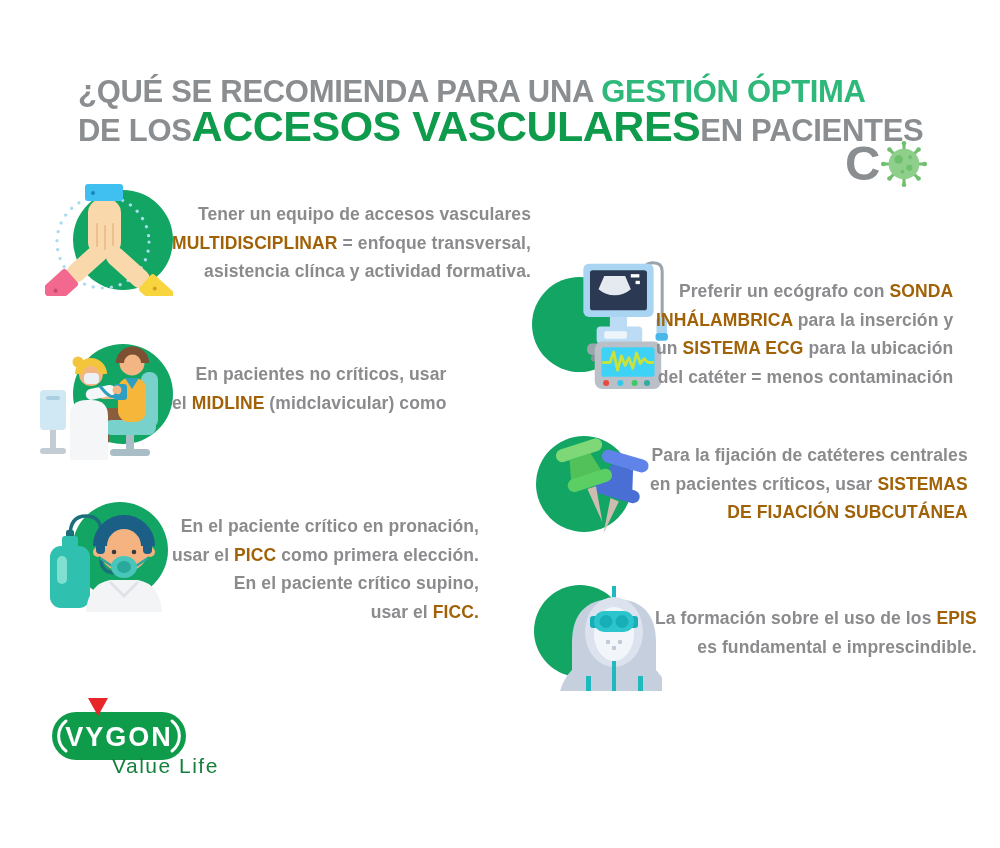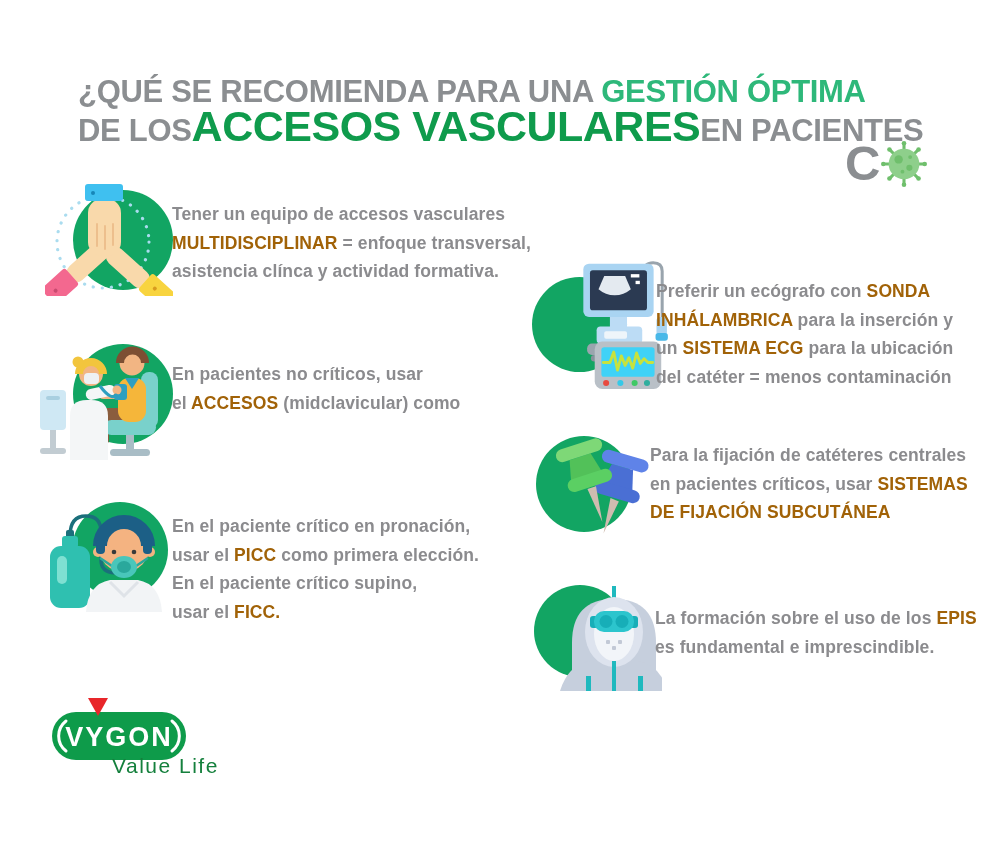--- a/index.html
+++ b/index.html
@@ -9,21 +9,21 @@
   .tl{position:absolute;font-weight:bold;color:#8b8e91;white-space:nowrap;line-height:1;}
   #t1{left:78px;top:76px;font-size:31px;letter-spacing:-0.3px;}
   #t1 .hl{color:#2eb87a;}
   #t2{left:78px;top:105px;font-size:31px;display:flex;align-items:baseline;letter-spacing:-0.3px;}
   #t2 .big{font-size:43px;color:#0f9b4c;letter-spacing:-0.5px;}
   #t3{right:72px;top:139px;font-size:49px;display:flex;align-items:center;letter-spacing:-0.5px;}
   #t3 svg{margin:0 1px;}
   
   .icon{position:absolute;}
   .itext{position:absolute;font-size:17.5px;font-weight:bold;line-height:28.5px;
-         color:#8b8b8e;white-space:nowrap;letter-spacing:0.1px;margin:0;}
+         color:#8b8b8e;white-space:nowrap;letter-spacing:0.1px;margin:0;text-align:right;}
   .itext .hl{color:#a16207;}
   #icon1{left:45px;top:184px;}  #text1{left:172px;top:200px;}
   #icon2{left:38px;top:332px;}  #text2{left:172px;top:360px;}
   #icon3{left:36px;top:494px;}  #text3{left:172px;top:512px;}
   #icon4{left:530px;top:258px;} #text4{left:656px;top:277px;}
   #icon5{left:528px;top:424px;} #text5{left:650px;top:441px;}
   #icon6{left:532px;top:576px;} #text6{left:655px;top:604px;}
   
   #logo{position:absolute;left:50px;top:694px;}
   #tagline{position:absolute;left:112px;top:754px;font-size:21px;color:#15803d;
@@ -116,21 +116,21 @@
     <rect x="43" y="119" width="6" height="7" fill="#c2ccd2"></rect>
     <path d="M32 128 v-44 q0 -16 17 -16 h4 q17 0 17 16 v44 z" fill="#f4f6f7"></path>
     <rect x="48" y="58" width="30" height="11" rx="5.5" fill="#f4f6f7" transform="rotate(-12 48 64)"></rect>
     <circle cx="79" cy="58" r="4.5" fill="#f2b583"></circle>
     <path d="M62 54 q12 16 17 8" stroke="#2e9fc0" stroke-width="3" fill="none"></path>
     <circle cx="53" cy="42" r="12" fill="#f2b583"></circle>
     <path d="M41 42 a12 12 0 0 1 24 0" stroke="#f2c53d" stroke-width="8" fill="none"></path>
     <circle cx="40" cy="30" r="5.5" fill="#f2c53d"></circle>
     <rect x="46" y="41" width="15" height="11" rx="4" fill="#eef1f3"></rect>
   </svg>
-  <p class="itext" id="text2"><span>En pacientes no críticos, usar</span><br><span>el </span><span class="hl">ACCESOS</span><span> (midclavicular) como</span><br></p>
+  <p class="itext" id="text2"><span>En pacientes no críticos, usar</span><br><span>el </span><span class="hl">MIDLINE</span><span> (midclavicular) como</span><br></p>
 
   <svg class="icon" id="icon3" width="140" height="118" viewBox="0 0 140 118">
     <circle cx="84" cy="56" r="48" fill="#12a563"></circle>
     <path d="M34 42 q0 -20 16 -20 q15 0 15 16 v28 q0 12 14 13" stroke="#1b6f7b" stroke-width="3.5" fill="none"></path>
     <rect x="30" y="36" width="8" height="8" rx="2" fill="#1b6f7b"></rect>
     <rect x="26" y="42" width="16" height="12" rx="3" fill="#2fc0b0"></rect>
     <rect x="14" y="52" width="40" height="62" rx="11" fill="#2fc0b0"></rect>
     <rect x="21" y="62" width="10" height="28" rx="5" fill="#7fe0d2"></rect>
     <path d="M50 118 q2 -28 24 -32 h28 q22 4 24 32 z" fill="#f2f4f6"></path>
     <path d="M74 88 l14 14 14 -14" stroke="#dfe3e8" stroke-width="3" fill="none"></path>

